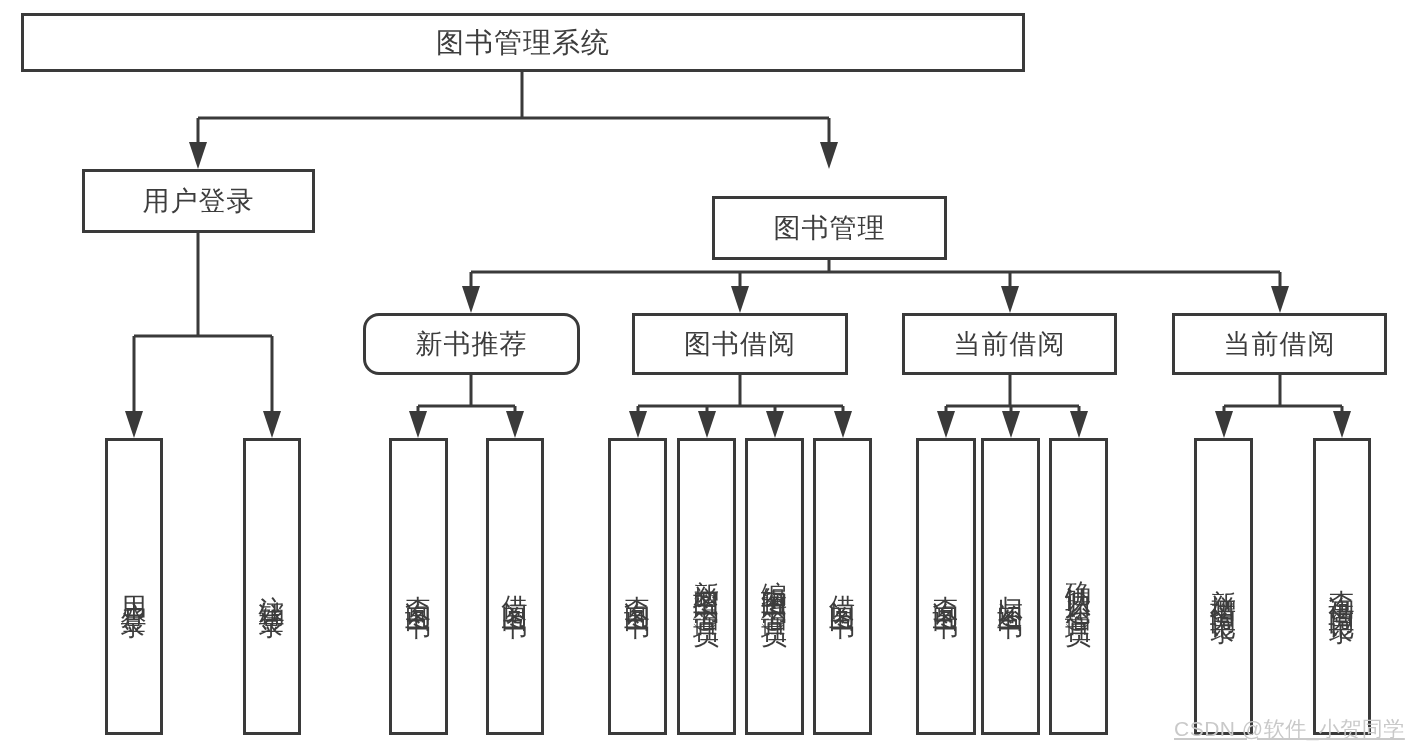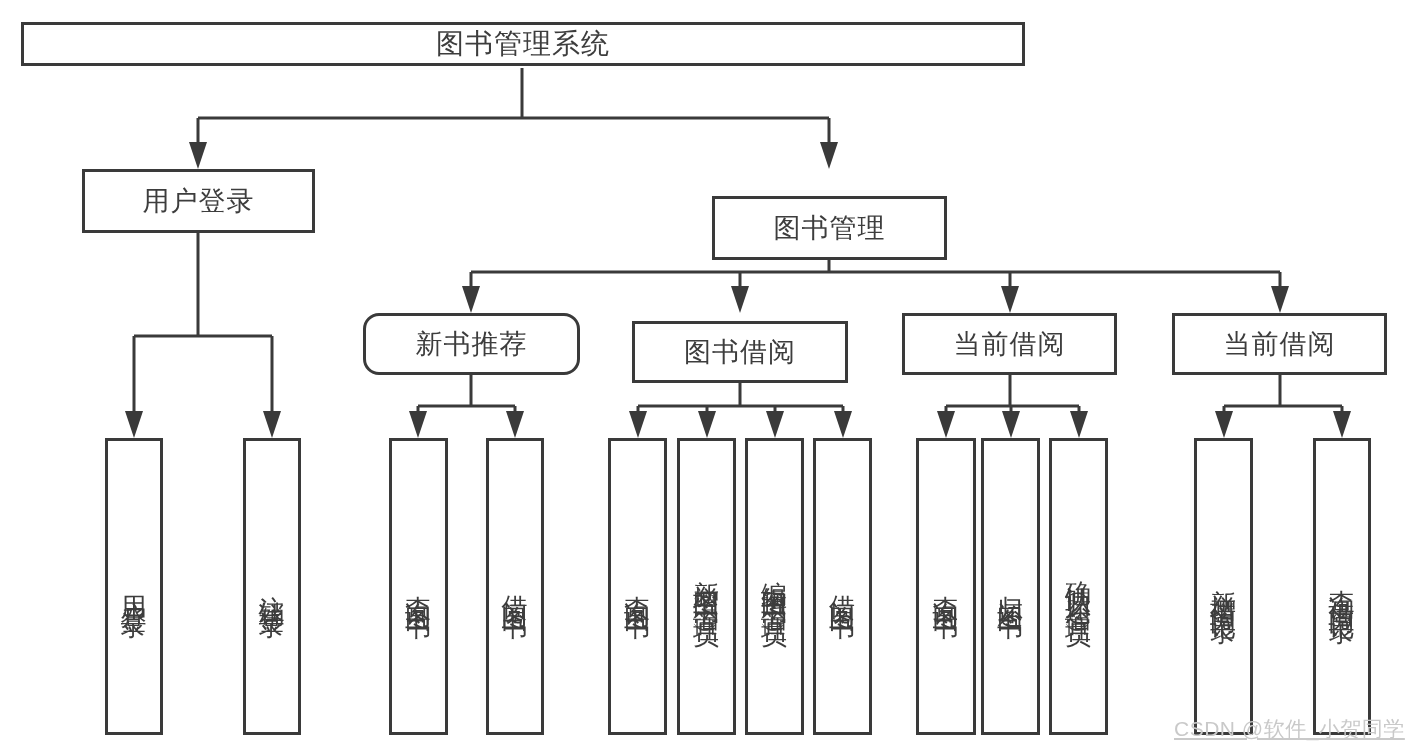--- a/index.html
+++ b/index.html
@@ -112,35 +112,35 @@
       <polygon class="arrow" points="1070,411 1088,411 1079,438"></polygon>
     </g>
 
     <g>
       <path class="stroke" d="M1280,375 V406 M1224,406 H1342 M1224,406 V414 M1342,406 V414"></path>
       <polygon class="arrow" points="1215,411 1233,411 1224,438"></polygon>
       <polygon class="arrow" points="1333,411 1351,411 1342,438"></polygon>
     </g>
   </svg>
 
-  <div class="node root" style="left:21px; top:22px; width:1004px; height:44px;">
+  <div class="node root" style="left:21px; top:13px; width:1004px; height:59px;">
     <span class="hlabel">图书管理系统</span>
   </div>
 
   <div class="node" style="left:82px; top:169px; width:233px; height:64px;">
     <span class="hlabel">用户登录</span>
   </div>
   <div class="node" style="left:712px; top:169px; width:235px; height:64px;margin-top:27px;">
     <span class="hlabel">图书管理</span>
   </div>
 
   <div class="node" style="left:363px; top:313px; width:217px; height:62px;border-radius:16px;">
     <span class="hlabel">新书推荐</span>
   </div>
-  <div class="node" style="left:632px; top:313px; width:216px; height:62px;margin-top:8px;">
+  <div class="node" style="left:632px; top:313px; width:216px; height:62px;">
     <span class="hlabel">图书借阅</span>
   </div>
   <div class="node" style="left:902px; top:313px; width:215px; height:62px;">
     <span class="hlabel">当前借阅</span>
   </div>
   <div class="node" style="left:1172px; top:313px; width:215px; height:62px;">
     <span class="hlabel">当前借阅</span>
   </div>
 
   <div class="node vnode" style="left:105px; width:58px;">

